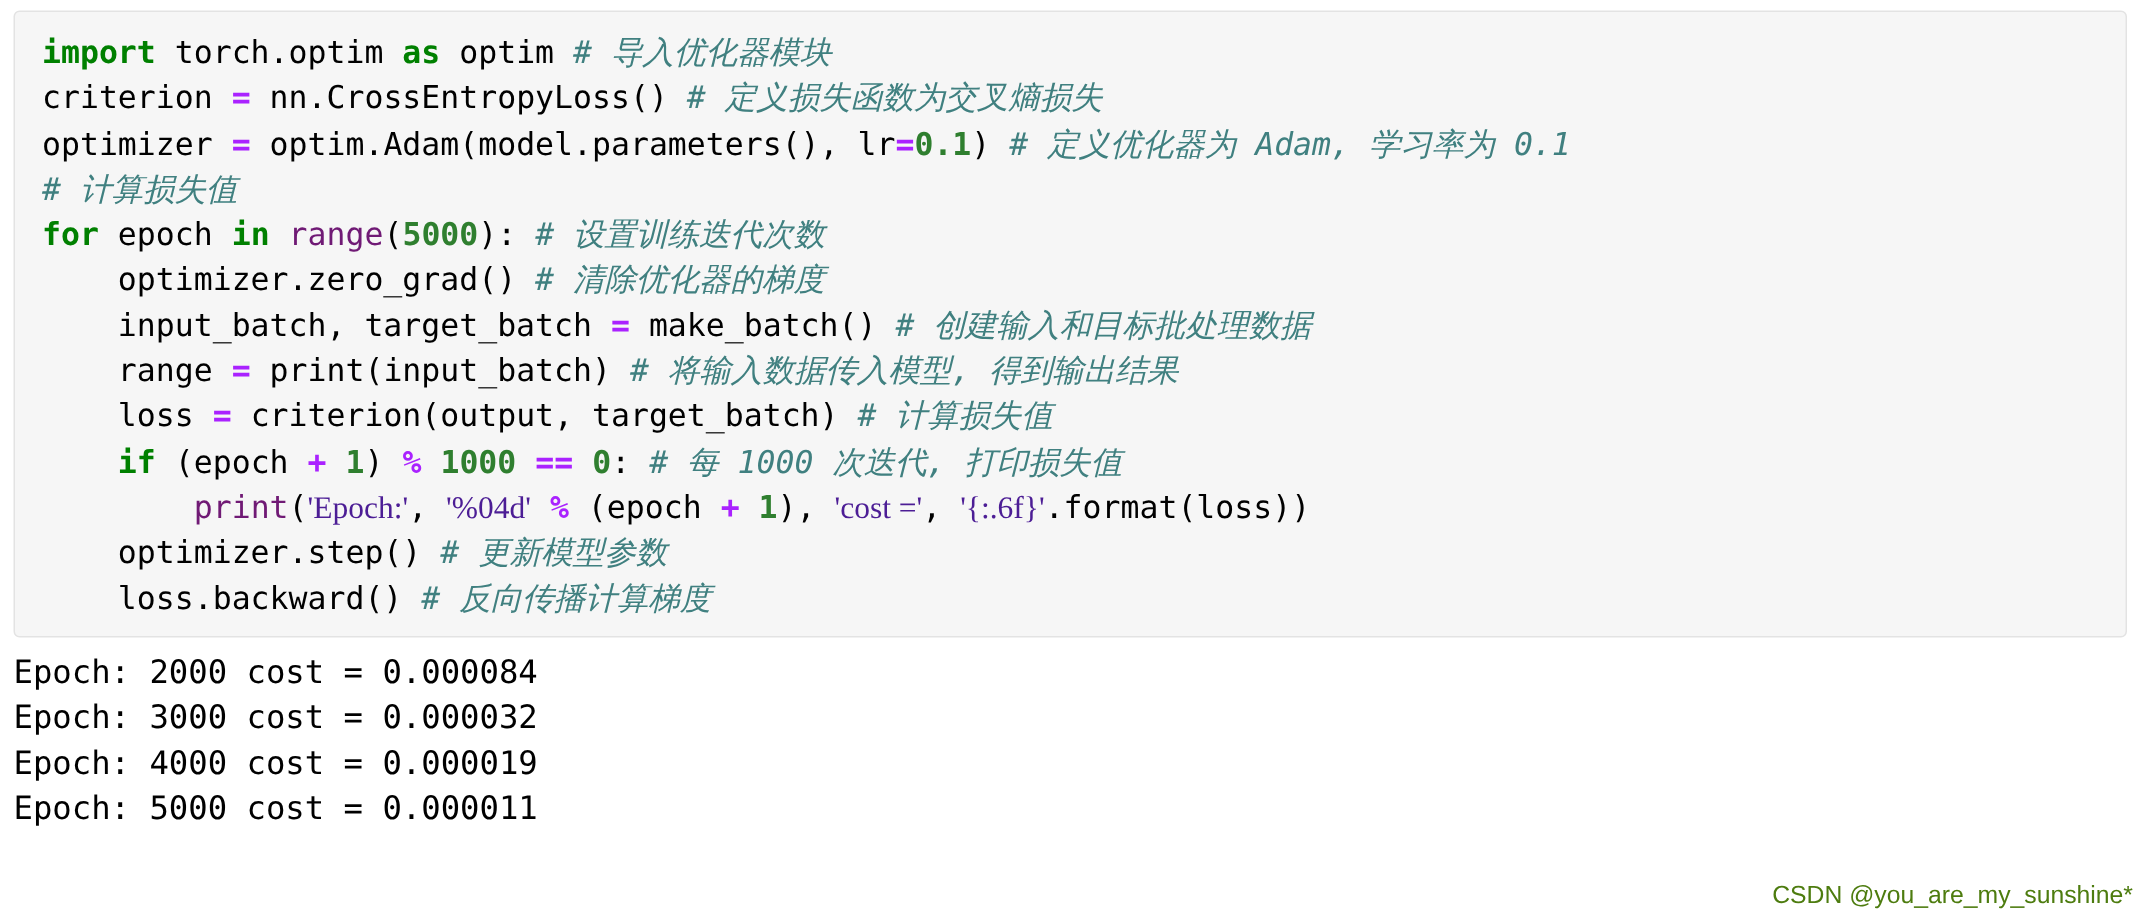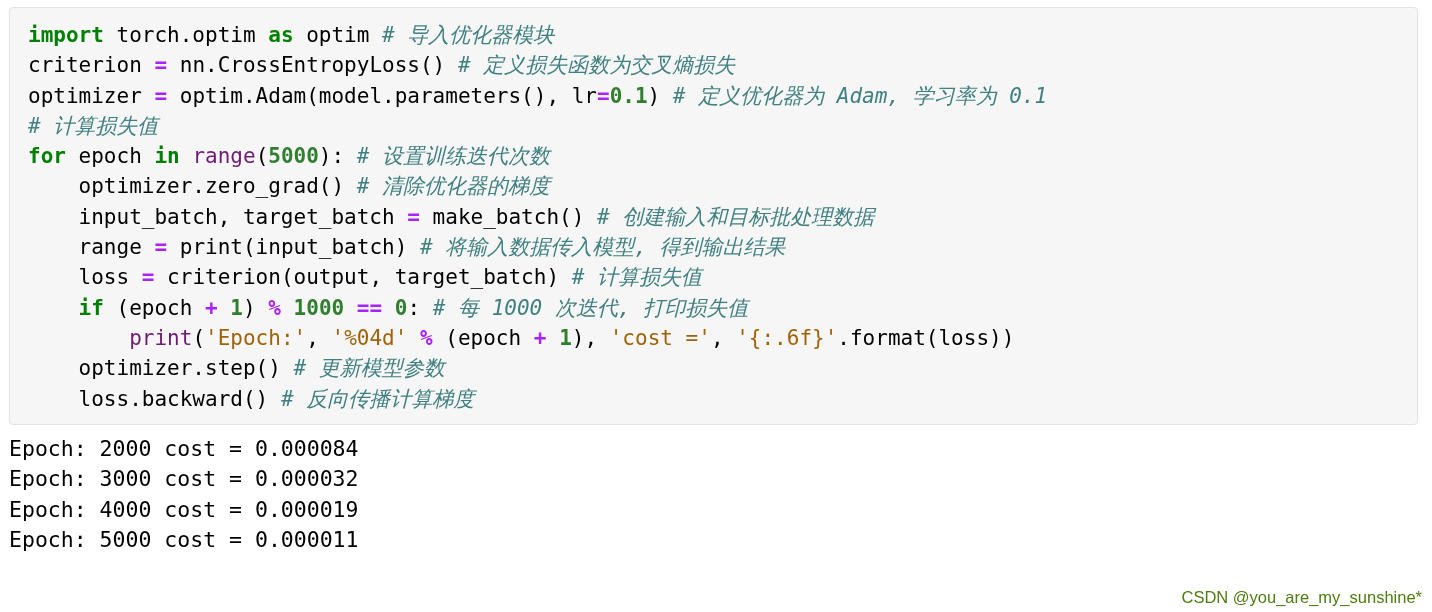--- a/index.html
+++ b/index.html
@@ -35,21 +35,21 @@
     white-space: pre;
     color: #000000;
     letter-spacing: 0px;
   }
 
   
   .tok-kw   { color: #008000; font-weight: bold; }   
   .tok-bi   { color: #701a75; }                      
   .tok-num  { color: #2f7f2f; font-weight: bold; }   
   .tok-op   { color: #aa22ff; font-weight: bold; }   
-  .tok-str  { color: #a16207; }                      
+  .tok-str  { color: #4c1d95; font-family: Liberation Serif, serif; }                      
   .tok-cmt  { color: #408080; font-style: italic; }  
   .tok-txt  { color: #000000; }
 
   
   .output-area {
     position: absolute;
     left: 9px;
     top: 434px;
     width: 1409px;
   }

